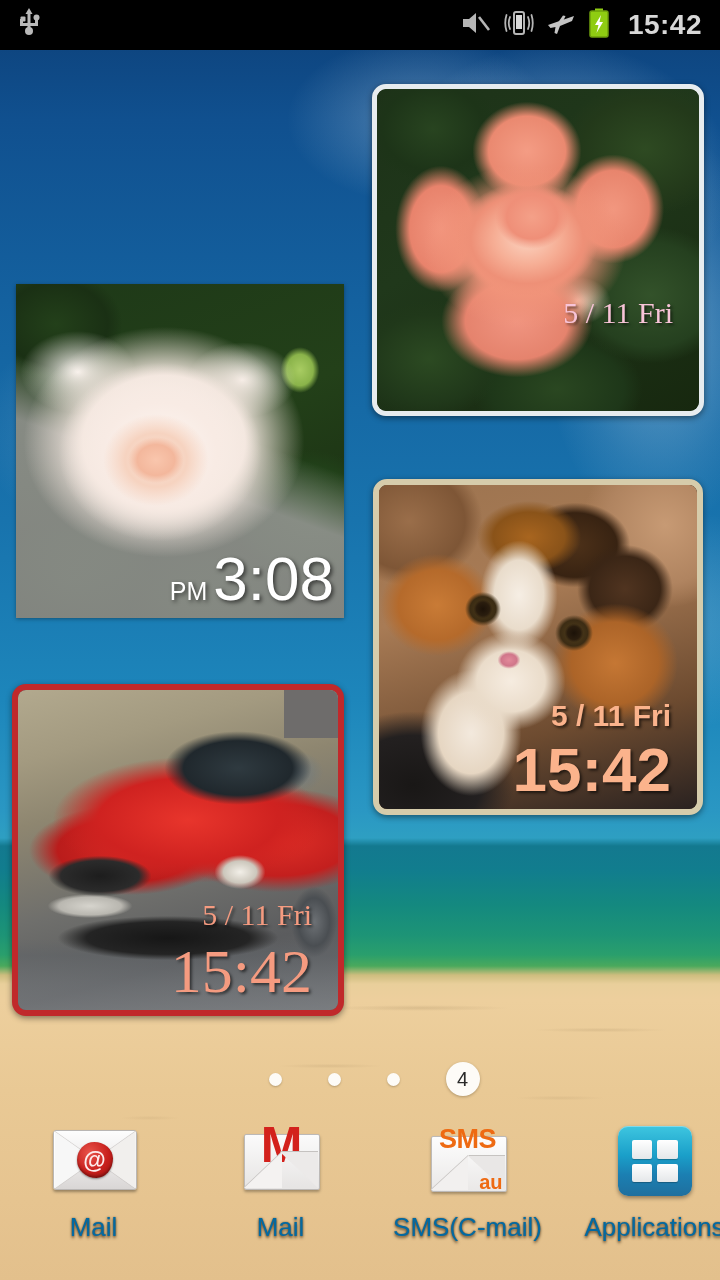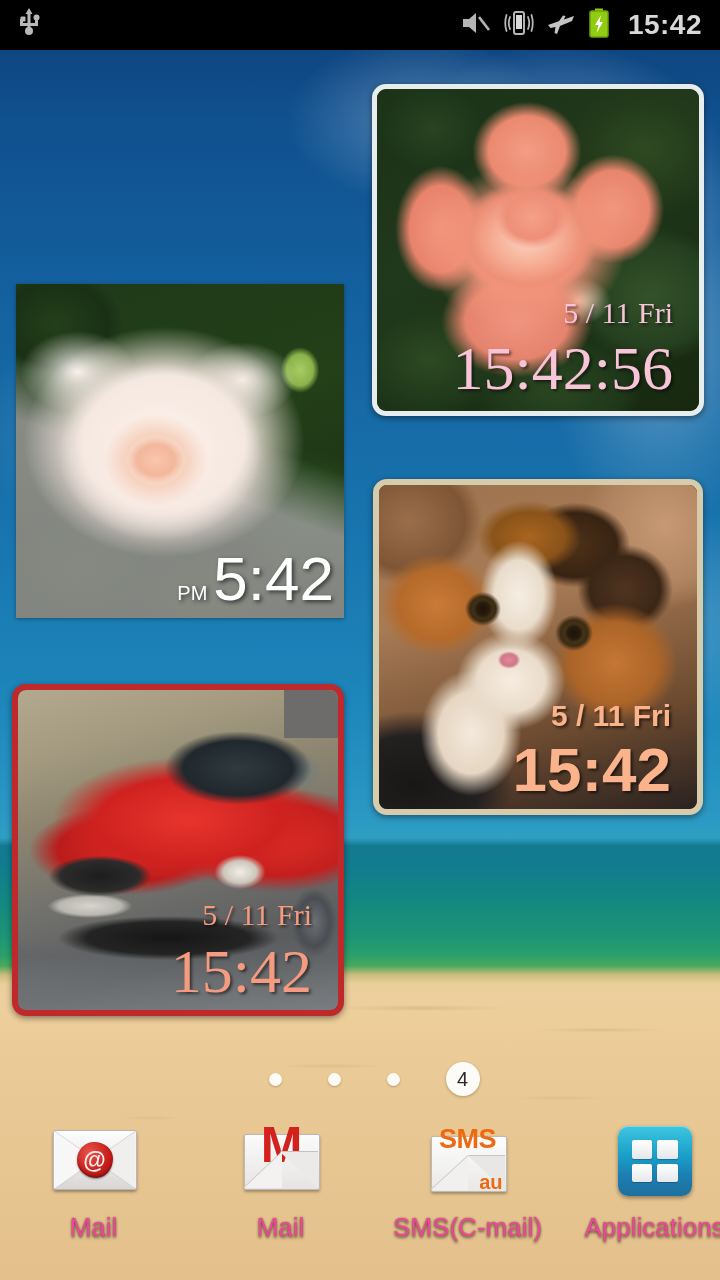--- a/index.html
+++ b/index.html
@@ -164,21 +164,21 @@
       
       linear-gradient(200deg, rgba(150,150,148,0) 0%, rgba(150,150,148,0) 42%, rgba(152,152,150,0.85) 56%, rgba(140,140,138,0.9) 100%),
       radial-gradient(ellipse 80px 70px at 292px 232px, #2d5123 0%, #214019 72%, rgba(33,64,25,0) 95%),
       radial-gradient(ellipse 86px 64px at 56px 296px, #2f5526 0%, #22431b 72%, rgba(34,67,27,0) 95%),
       radial-gradient(ellipse 70px 56px at 40px 40px, #23401a 0%, #1a3014 74%, rgba(26,48,20,0) 95%),
       radial-gradient(ellipse 110px 60px at 180px 320px, #2b5021 0%, #1f3b18 75%, rgba(31,59,24,0) 95%),
       linear-gradient(160deg, #1e3918 0%, #234019 45%, #16280f 100%);
   }
   #w-rose-white .wtext { color: #ffffff; text-shadow: 2px 2px 4px rgba(0,0,0,0.6); }
   #w-rose-white .w-clockline { position: absolute; right: 10px; bottom: 8px; white-space: nowrap; }
-  #w-rose-white .ampm { font-size: 20px; font-weight: normal; letter-spacing: 0px; }
+  #w-rose-white .ampm { font-size: 25px; font-weight: normal; letter-spacing: 0px; }
   #w-rose-white .hm { font-size: 62px; font-weight: normal; margin-left: 6px; }
 
   
   #w-cat {
     left: 373px; top: 479px;
     width: 330px; height: 336px;
     border-radius: 14px;
     border: 6px solid #d6ccab;
     box-shadow: 0 2px 6px rgba(0,0,0,0.45);
     background: #2c2119;
@@ -304,21 +304,21 @@
     display: flex;
     flex-direction: column;
     align-items: center;
     gap: 10px;
   }
   .dock-icon {
     width: 94px; height: 86px;
     position: relative;
   }
   .dock-label {
-    color: #ec4899;
+    color: #0369a1;
     font-size: 26px;
     text-shadow: 0 2px 3px rgba(70,50,25,0.75), 0 0 2px rgba(70,50,25,0.6);
     white-space: nowrap;
   }
 
   
   .ic-mail {
     position: absolute;
     left: 6px; top: 14px;
     width: 82px; height: 58px;
@@ -538,29 +538,28 @@
       </span>
       <span class="sb-clock">15:42</span>
     </div>
   </div>
 
   <div class="widget" id="w-rose-pink">
     <div class="photo">
       <div class="rose-pink-img"></div>
     </div>
     <div class="wtext w-date">5 / 11 Fri</div>
-    <div class="wtext w-time">15:42:56</div>
   </div>
 
   <div class="widget" id="w-rose-white">
     <div class="photo">
       <div class="rose-white-img"></div>
     </div>
     <div class="wtext w-clockline">
-      <span class="ampm">PM</span><span class="hm">5:42</span>
+      <span class="ampm">PM</span><span class="hm">3:08</span>
     </div>
   </div>
 
   <div class="widget" id="w-cat">
     <div class="photo">
       <div class="cat-img"></div>
     </div>
     <div class="wtext w-date">5 / 11 Fri</div>
     <div class="wtext w-time">15:42</div>
   </div>

